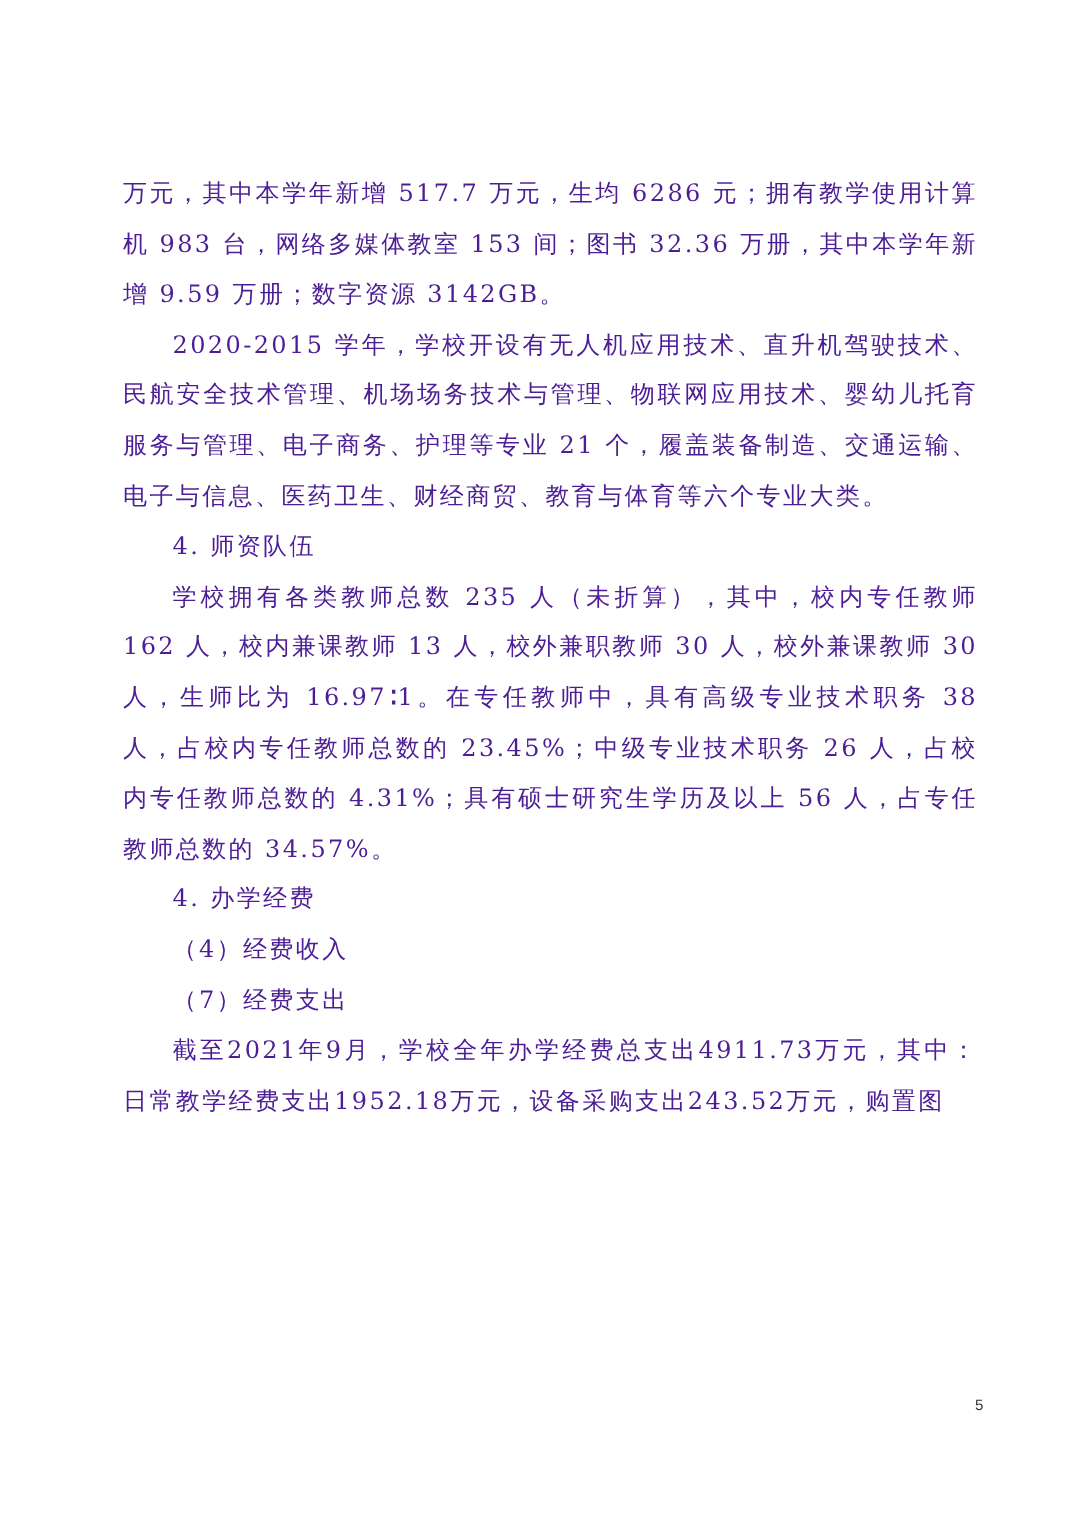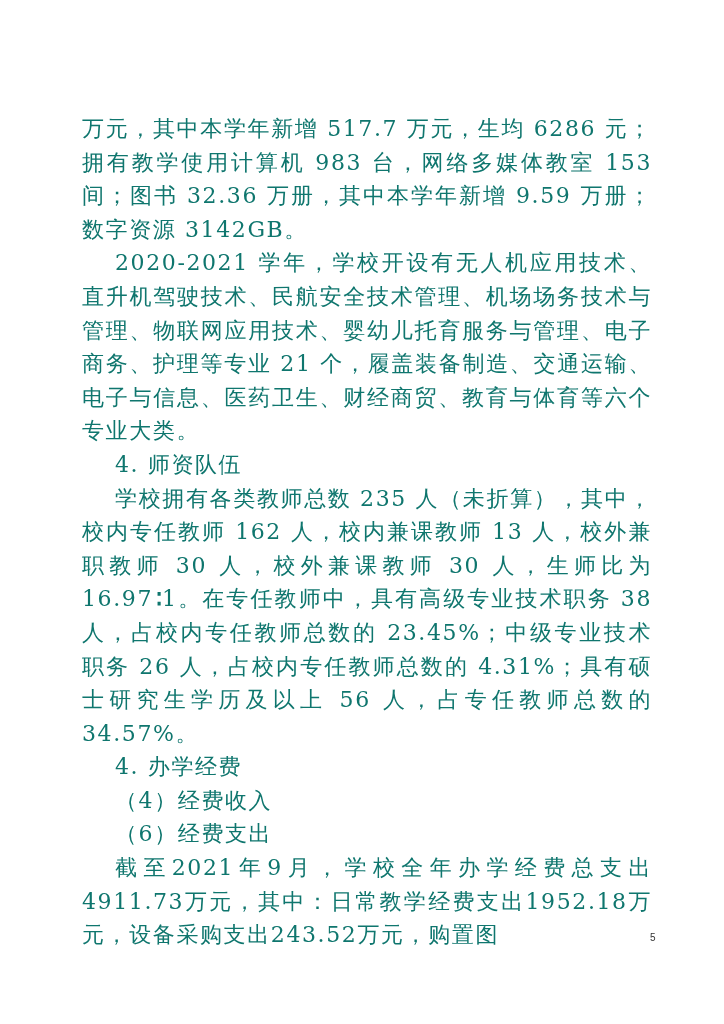--- a/index.html
+++ b/index.html
@@ -1,39 +1,39 @@
 <!DOCTYPE html>
 <html><head>
   <meta charset="utf-8">
   <style>
     html, body { margin: 0; padding: 0; background: #ffffff; }
     body { width: 724px; height: 1024px; position: relative; overflow: hidden; }
     .page { position: absolute; left: 0; top: 0; width: 724px; height: 1024px; background: #fff; }
     .content {
       position: absolute; left: 82px; top: 112px; width: 570px;
       font-family: "DejaVu Serif", "Liberation Serif", serif;
-      font-size: 22px; line-height: 33.6px; color: #0f766e;
+      font-size: 16px; line-height: 33.6px; color: #4c1d95;
       text-align: justify;
     }
     .content p { margin: 0; letter-spacing: 1.6px; }
     .content p.indent { text-indent: 33px; }
     .content p.last { text-align-last: left; }
     .page-number {
       position: absolute; left: 650px; top: 932px;
       font-family: "Liberation Sans", sans-serif; font-size: 10px; color: #333;
     }
   </style>
 </head>
 <body>
 
 <div class="page">
   <div class="content">
     <p class="last">万元，其中本学年新增 517.7 万元，生均 6286 元；拥有教学使用计算机 983 台，网络多媒体教室 153 间；图书 32.36 万册，其中本学年新增 9.59 万册；数字资源 3142GB。</p>
-    <p class="indent last">2020-2021 学年，学校开设有无人机应用技术、直升机驾驶技术、民航安全技术管理、机场场务技术与管理、物联网应用技术、婴幼儿托育服务与管理、电子商务、护理等专业 21 个，履盖装备制造、交通运输、电子与信息、医药卫生、财经商贸、教育与体育等六个专业大类。</p>
+    <p class="indent last">2020-2015 学年，学校开设有无人机应用技术、直升机驾驶技术、民航安全技术管理、机场场务技术与管理、物联网应用技术、婴幼儿托育服务与管理、电子商务、护理等专业 21 个，履盖装备制造、交通运输、电子与信息、医药卫生、财经商贸、教育与体育等六个专业大类。</p>
     <p class="indent">4. 师资队伍</p>
     <p class="indent last">学校拥有各类教师总数 235 人（未折算），其中，校内专任教师 162 人，校内兼课教师 13 人，校外兼职教师 30 人，校外兼课教师 30 人，生师比为 16.97∶1。在专任教师中，具有高级专业技术职务 38 人，占校内专任教师总数的 23.45%；中级专业技术职务 26 人，占校内专任教师总数的 4.31%；具有硕士研究生学历及以上 56 人，占专任教师总数的 34.57%。</p>
     <p class="indent">4. 办学经费</p>
     <p class="indent">（4）经费收入</p>
-    <p class="indent">（6）经费支出</p>
+    <p class="indent">（7）经费支出</p>
     <p class="indent">截至2021年9月，学校全年办学经费总支出4911.73万元，其中：日常教学经费支出1952.18万元，设备采购支出243.52万元，购置图</p>
   </div>
   <div class="page-number">5</div>
 </div>
 
 </body></html>

